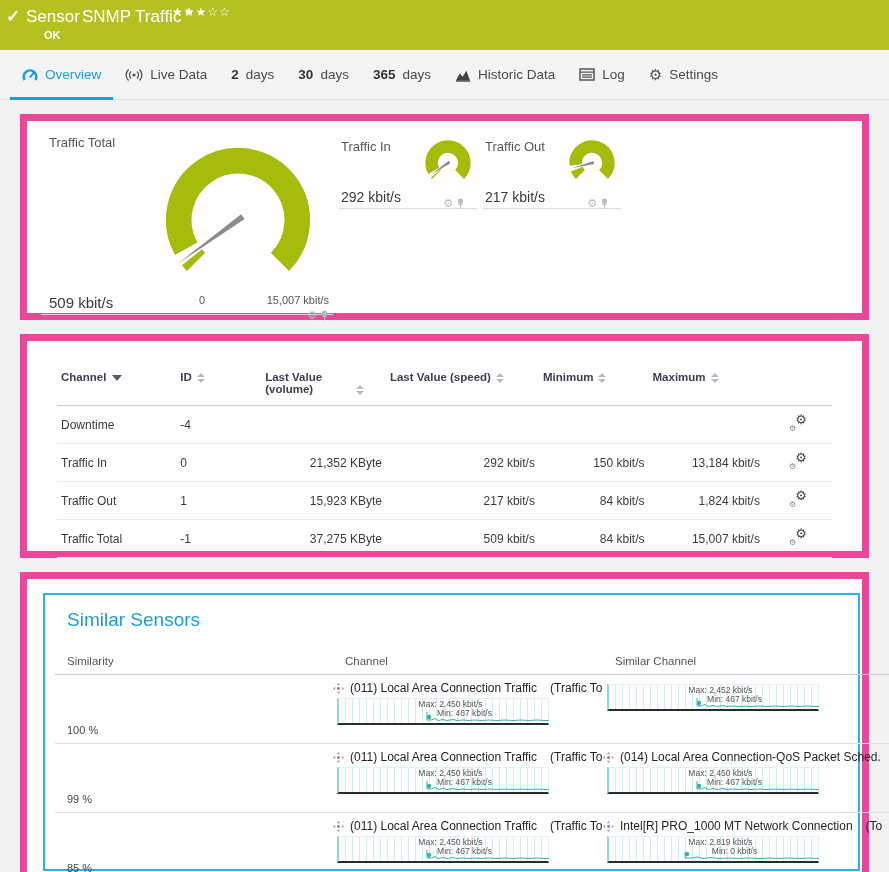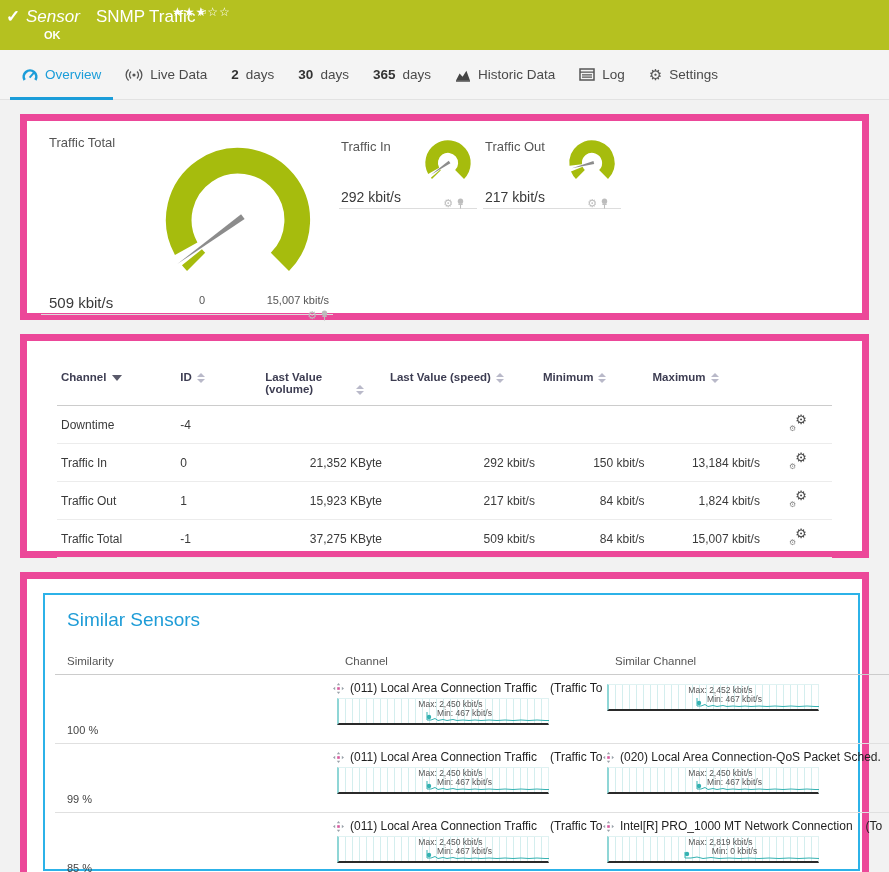--- a/index.html
+++ b/index.html
@@ -3,21 +3,21 @@
 <meta charset="utf-8">
 <style>
   * { margin:0; padding:0; box-sizing:border-box; }
   html,body { width:889px; height:872px; overflow:hidden; background:#f2f2f2;
     font-family:"Liberation Sans", sans-serif; color:#3a3a3a; }
 
   
   .statusbar { height:50px; background:#b5c120; color:#fff; position:relative; }
   .statusbar .check { position:absolute; left:6px; top:6px; font-size:17px; font-weight:bold; }
   .statusbar .titleline { position:absolute; left:26px; top:7px; font-size:17px; }
-  .statusbar .kind { font-style:italic; margin-right:16px; }
+  .statusbar .kind { margin-right:2px; }
   .statusbar .flag { font-size:10px; vertical-align:top; margin-left:3px; }
   .statusbar .stars { position:absolute; left:172px; top:5px; font-size:12px; letter-spacing:1px; }
   .statusbar .ok { position:absolute; left:44px; top:29px; font-size:11px; font-weight:bold; }
 
   
   .tabs { height:50px; background:#f4f4f4; border-bottom:1px solid #e2e2e2;
     display:flex; align-items:stretch; padding:0 24px 0 10px; position:relative;
     justify-content:flex-start; }
   .tab { display:flex; align-items:center; gap:7px; padding:0 12px; cursor:pointer;
     font-size:13.5px; color:#4a4a4a; position:relative; }
@@ -370,21 +370,21 @@
         </div>
         <div>
           <div class="chtitle">
             <svg width="11" height="11" viewBox="0 0 11 11">
                 <polygon points="5.5,0 7.2,2.2 3.8,2.2" fill="#9aa2aa"></polygon>
                 <polygon points="5.5,11 7.2,8.8 3.8,8.8" fill="#9aa2aa"></polygon>
                 <polygon points="0,5.5 2.2,3.8 2.2,7.2" fill="#9aa2aa"></polygon>
                 <polygon points="11,5.5 8.8,3.8 8.8,7.2" fill="#9aa2aa"></polygon>
                 <rect x="4.2" y="4.2" width="2.6" height="2.6" fill="#d65a9e"></rect>
               </svg>
-            <span class="name">(020) Local Area Connection-QoS Packet Sched.</span>
+            <span class="name">(014) Local Area Connection-QoS Packet Sched.</span>
             <span class="suffix"></span>
           </div>
           <div class="minigraph">
             <svg width="212" height="27" viewBox="0 0 212 27">
                 <polyline points="88,13 88,21 92,21 96,19.5 99,21.5 104,20.5 108,21.5 114,20.5 118,21.5 124,21 130,21.5 136,21 142,21.5 150,21 158,21.5 166,21 174,21.5 182,21 190,21.5 198,21 206,21.5 210,21.5" fill="none" stroke="#35b2b2" stroke-width="1"></polyline>
                 <circle cx="90" cy="18" r="2.2" fill="#35b2b2"></circle>
               </svg>
             <div class="gmax">Max: 2,450 kbit/s</div>
             <div class="gmin">Min: 467 kbit/s</div>
           </div>

